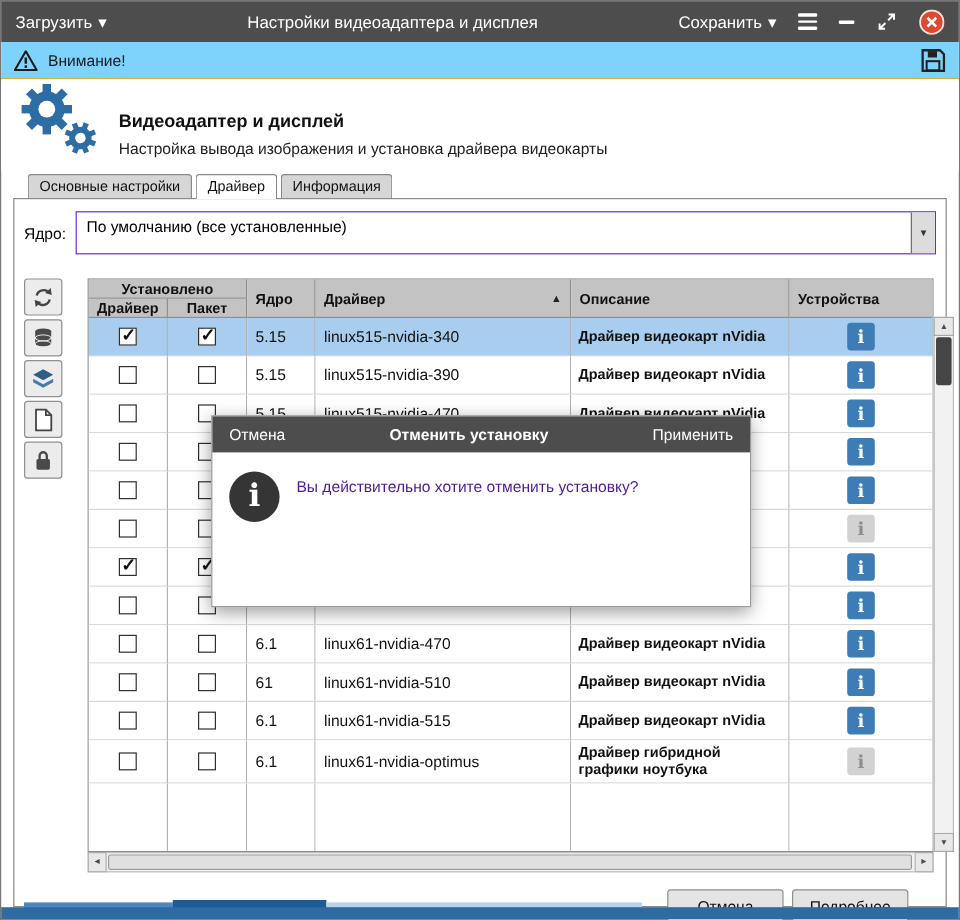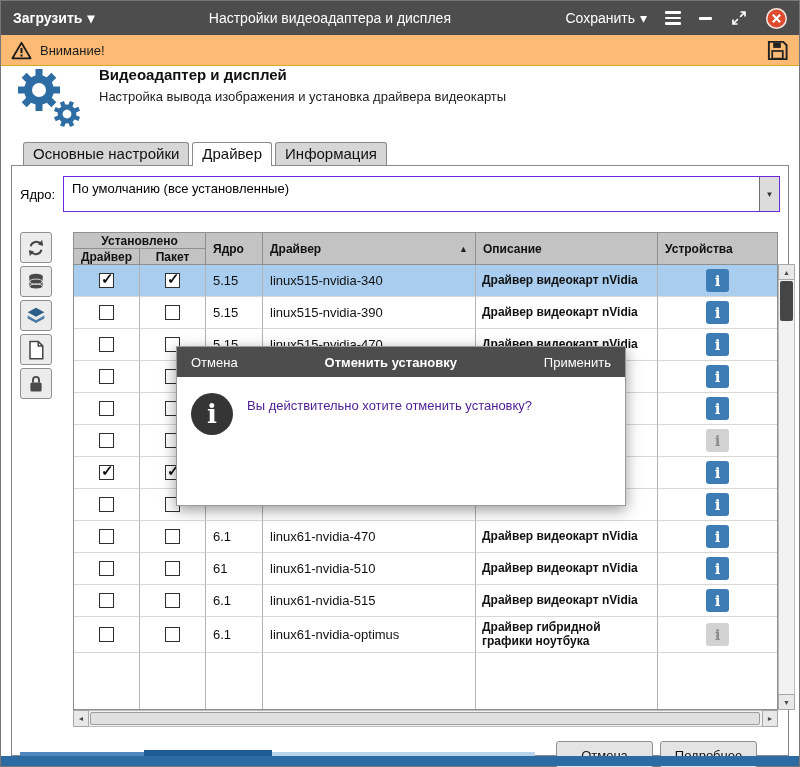--- a/index.html
+++ b/index.html
@@ -2,42 +2,42 @@
 <html><head>
 <meta charset="utf-8">
 <style>
   * { box-sizing: border-box; margin: 0; padding: 0; }
   html,body { width:800px; height:767px; }
   body { font-family: "Liberation Sans", sans-serif; background:#fff; position:relative; overflow:hidden; }
   .window { width:800px; height:767px; border:1px solid #777; position:relative; background:#fff; }
 
   
   .titlebar { height:34px; background:#4d4d4d; color:#fff; display:flex; align-items:center; padding:0 12px; font-size:14px; }
-  .tb-left { display:flex; align-items:flex-end; gap:5px; cursor:default;font-weight:bold; }
+  .tb-left { display:flex; align-items:flex-end; gap:5px; cursor:default; }
   .tb-title { flex:1; text-align:center; font-size:14px; }
   .tb-right { display:flex; align-items:center; gap:18px; }
   .tb-menu-btn { display:flex; align-items:center; gap:5px; }
   .hamburger { display:inline-flex; flex-direction:column; gap:3px; }
   .hamburger i { width:16px; height:2.5px; background:#fff; border-radius:1px; display:block; }
   .minimize { width:13px; height:3px; background:#fff; border-radius:1px; display:inline-block; }
   .close-btn { width:21px; height:21px; border-radius:50%; background:#df4a2e; display:flex; align-items:center; justify-content:center; box-shadow:0 0 0 1.5px #e9e9e9 inset; }
 
   
-  .warnbar { height:31px; background:#fdba74; border-bottom:1px solid #d9a92a; display:flex; align-items:center; gap:8px; padding:0 10px; font-size:13px; color:#1a1a1a; }
+  .warnbar { height:31px; background:#7dd3fc; border-bottom:1px solid #d9a92a; display:flex; align-items:center; gap:8px; padding:0 10px; font-size:13px; color:#1a1a1a; }
   .warn-save { margin-left:auto; display:flex; align-items:center; }
 
   
-  .apphead { height:77px; display:flex; align-items:flex-start; gap:14px; padding:0 12px; background:#fff; }
+  .apphead { height:77px; display:flex; align-items:flex-end; gap:14px; padding:12px 12px; background:#fff; }
   .gears { width:72px; height:64px; position:relative; flex:0 0 72px; }
   .apphead-title { font-size:15px; font-weight:bold; color:#111; margin-bottom:6px; }
   .apphead-sub { font-size:13px; color:#1c1c1c; }
 
   
   .tabs { display:flex; gap:3px; padding:0 0 0 22px; align-items:flex-end; height:22px; }
-  .tab { background:#d6d6d6; border:1px solid #8a8a8a; border-bottom:none; font-size:15px; padding:2px 9px 3px; border-radius:3px 3px 0 0; position:relative; color:#111; }
+  .tab { background:#d6d6d6; border:1px solid #8a8a8a; border-bottom:none; font-size:12px; padding:2px 9px 3px; border-radius:3px 3px 0 0; position:relative; color:#111; }
   .tab.active { background:#fff; z-index:3; margin-bottom:-1px; padding-bottom:4px; }
 
   
   .panel { margin:0 10px; border:1px solid #8a8a8a; height:591px; padding:10px 8px 8px; background:#fff; position:relative; }
   .kernel-row { display:flex; align-items:center; gap:8px; margin-bottom:20px; font-size:13px; }
   .combo { flex:1; height:36px; border:1px solid #6d28d9; display:flex; background:#fff;justify-content:space-between; }
   .combo-value { flex:1; font-size:13px; padding:4px 8px; white-space:nowrap; overflow:hidden; }
   .combo-arrow { width:20px; background:#dcdcdc; border-left:1px solid #6f6f6f; display:flex; align-items:center; justify-content:center; font-size:8px; color:#333; }
 
   .content-row { display:flex; gap:21px; }

